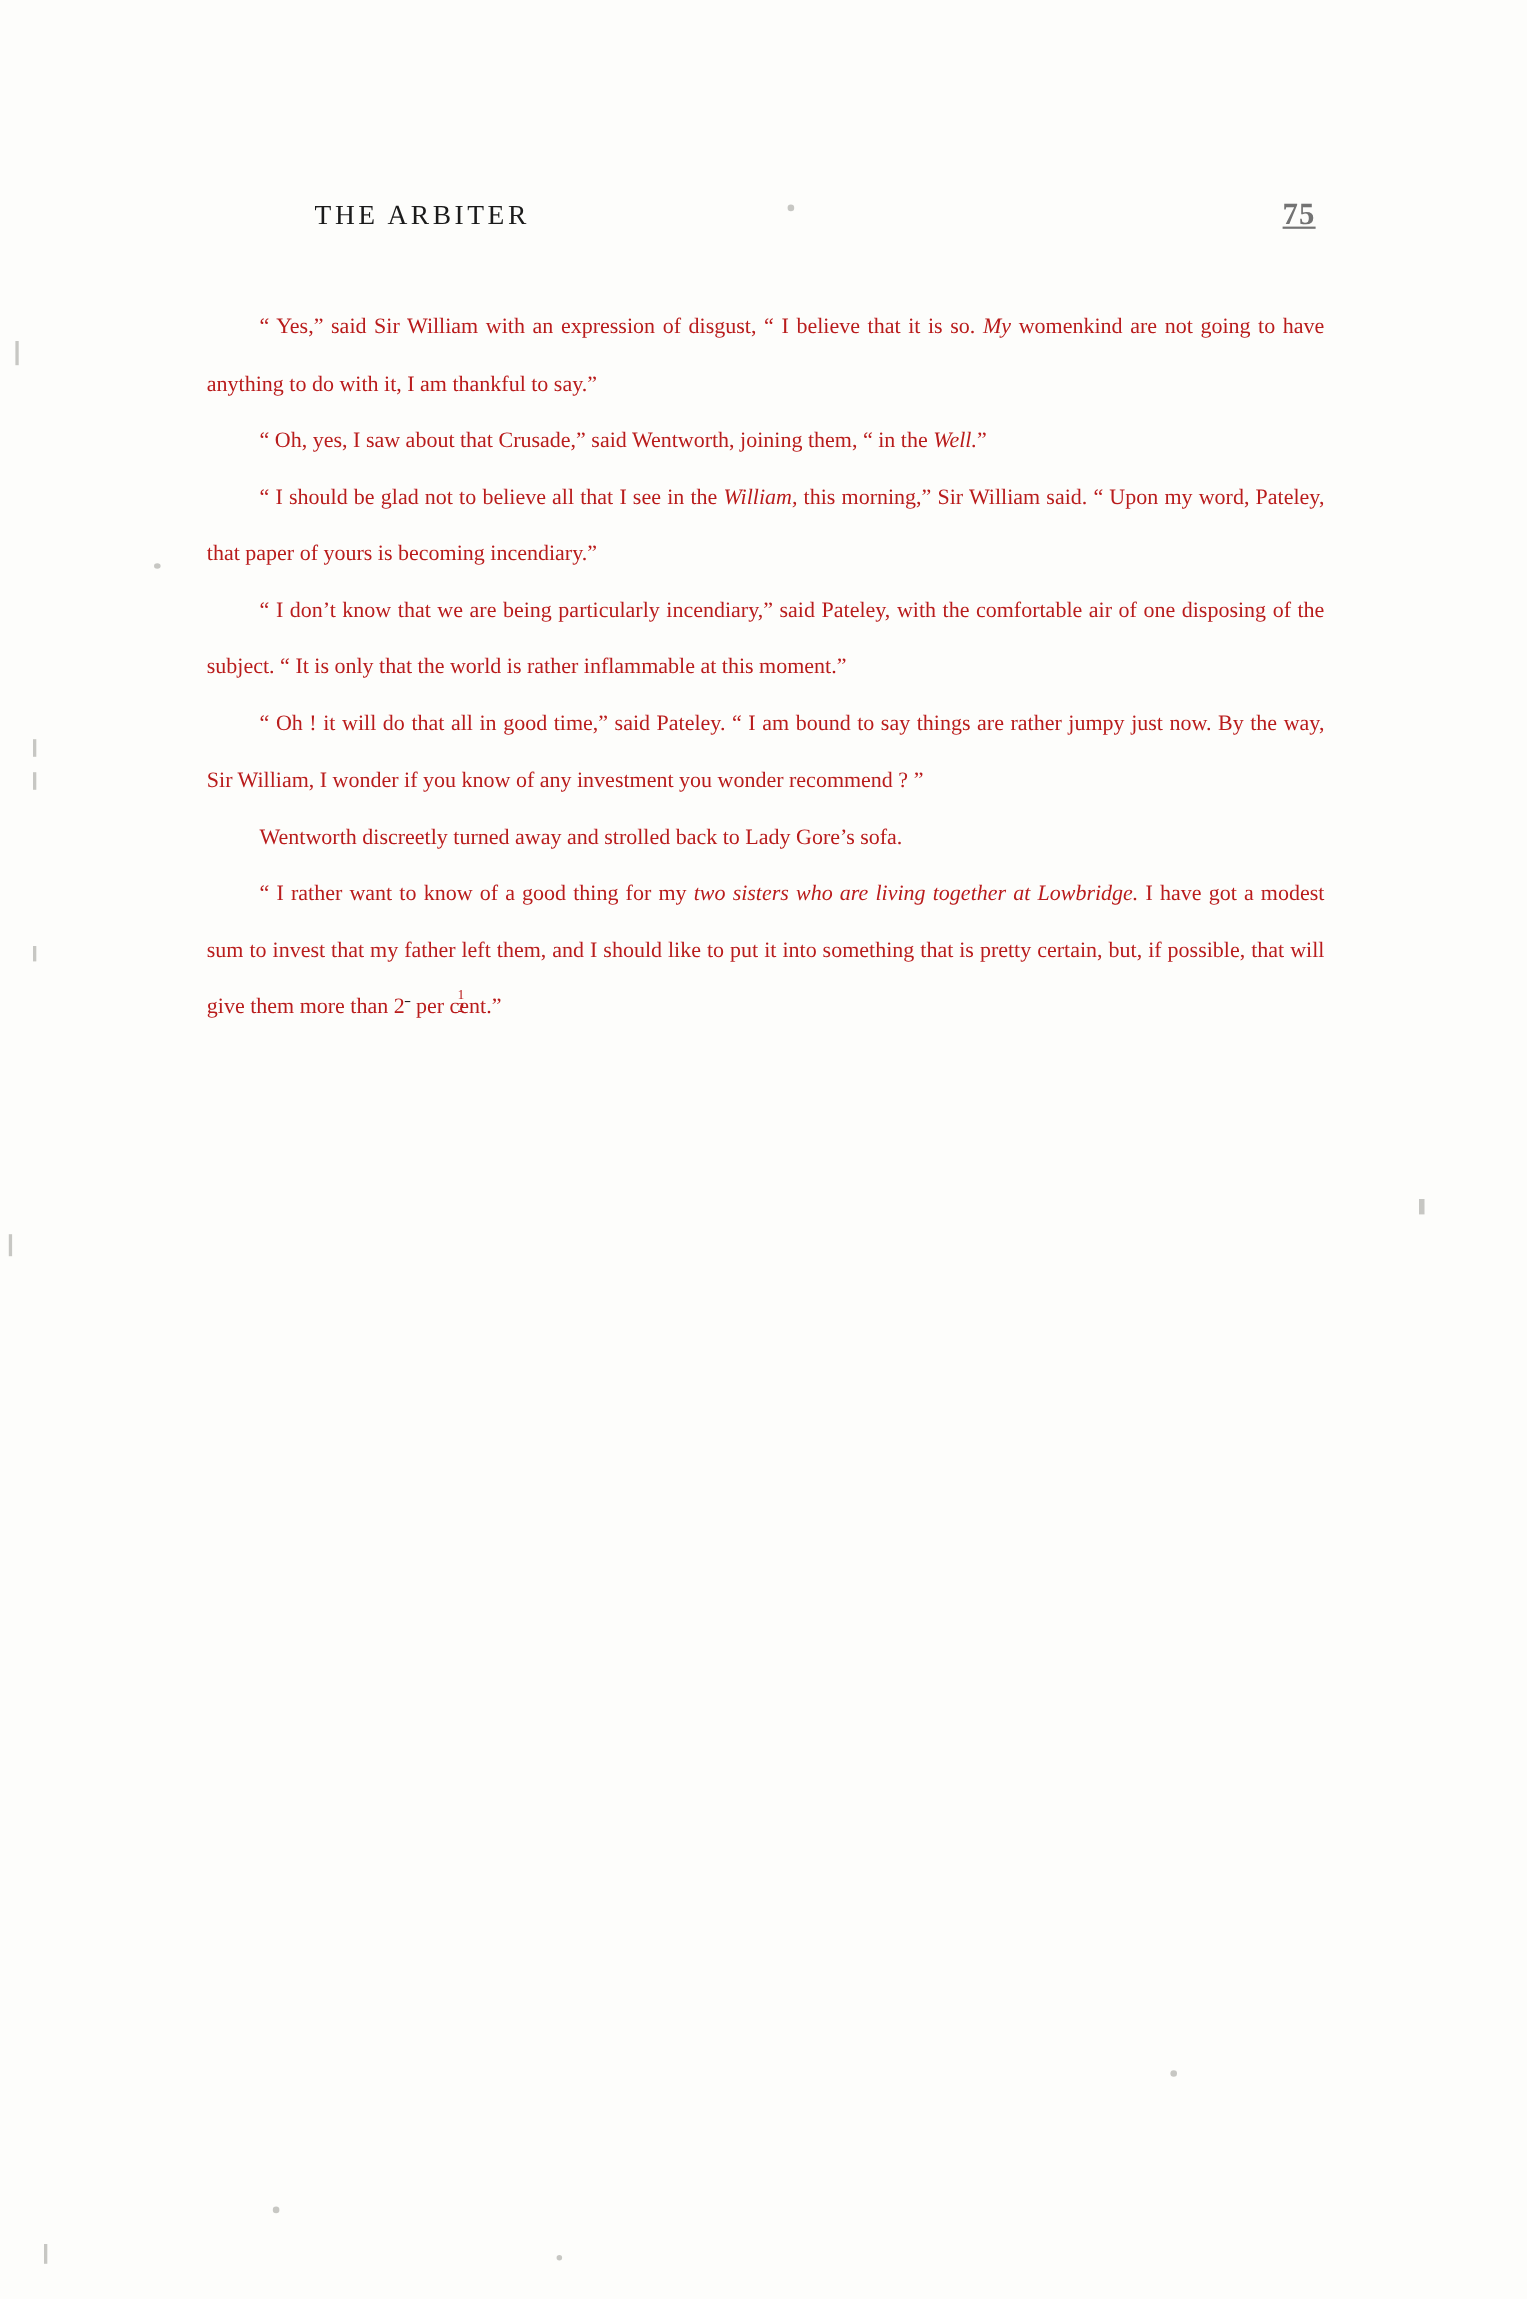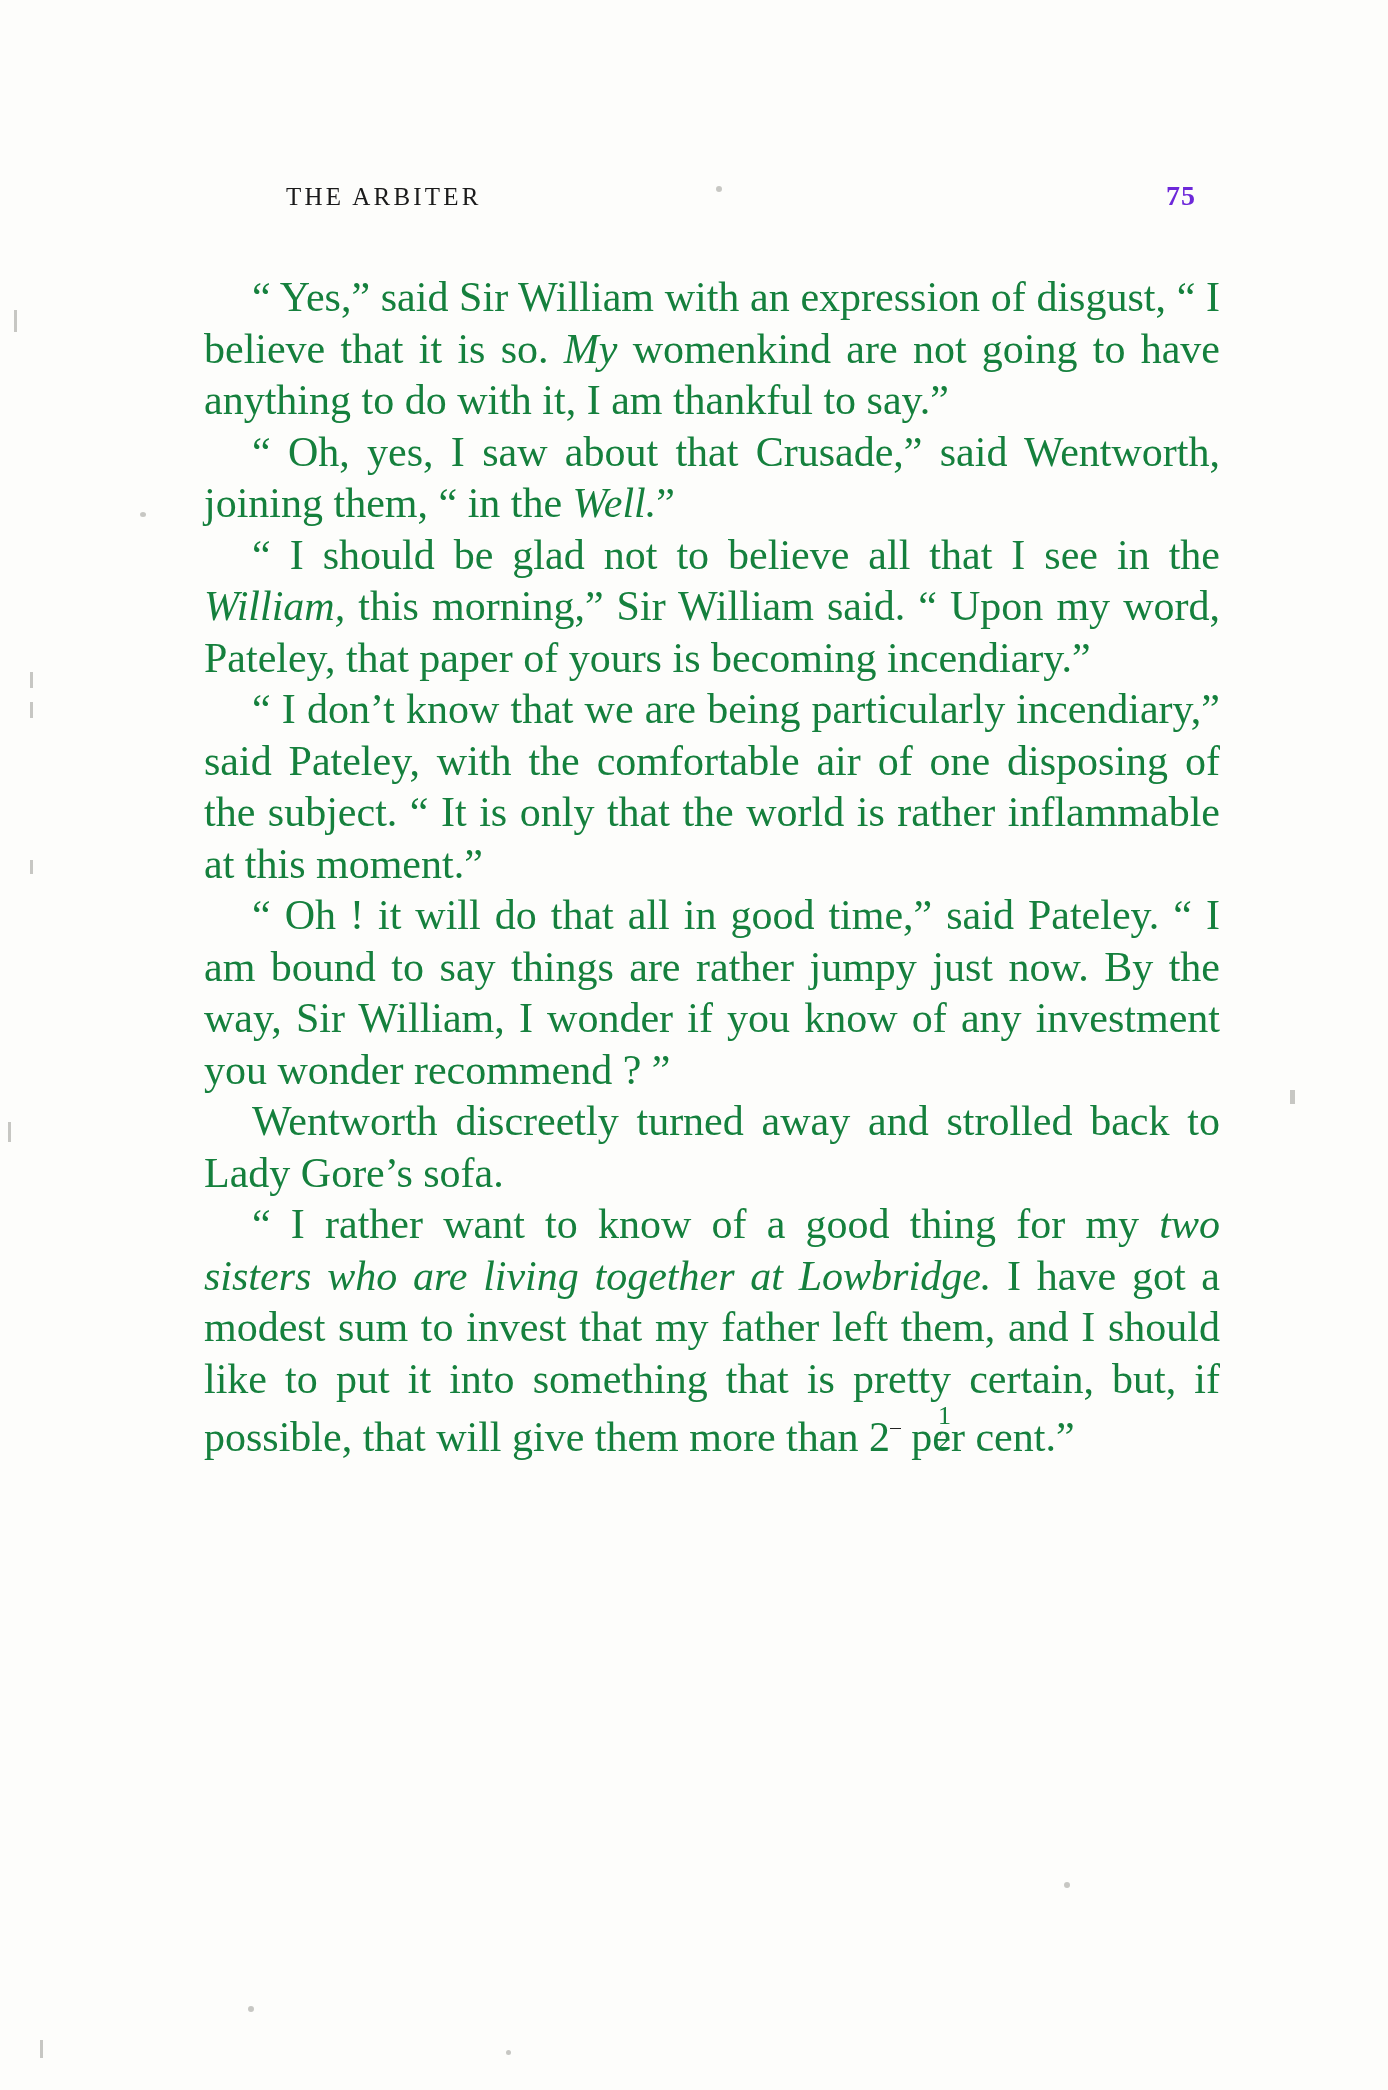--- a/index.html
+++ b/index.html
@@ -38,33 +38,34 @@
     font-size: 25px;
     letter-spacing: 3.2px;
     font-weight: 400;
     color: #1b1b1b;
     margin-left: 100px;
   }
   .head-folio {
     font-size: 28px;
     font-weight: 700;
     letter-spacing: 1px;
-    color: #6d28d9;
+    color: #737373;
+    text-decoration: underline;
   }
   
   .textblock {
     position: absolute;
-    left: 204px;
+    left: 188px;
     top: 272px;
     width: 1016px;
-    font-size: 42px;
+    font-size: 20px;
     line-height: 51.5px;
     text-align: justify;
     text-justify: inter-word;
-    color: #15803d;
+    color: #b91c1c;
   }
   .textblock p {
     margin: 0;
     text-indent: 48px;
   }
   .textblock p.first {
     text-indent: 48px;
   }
   em {
     font-style: italic;

